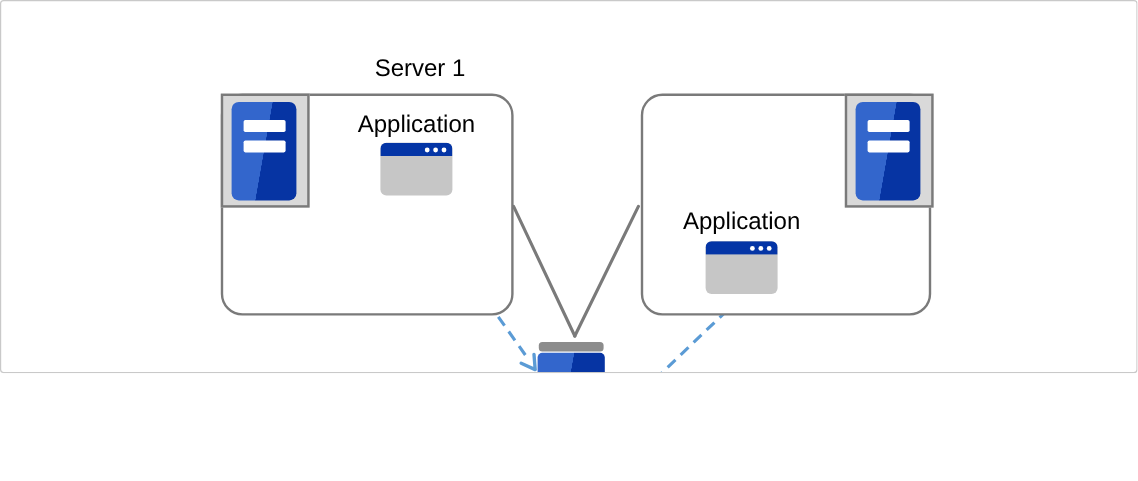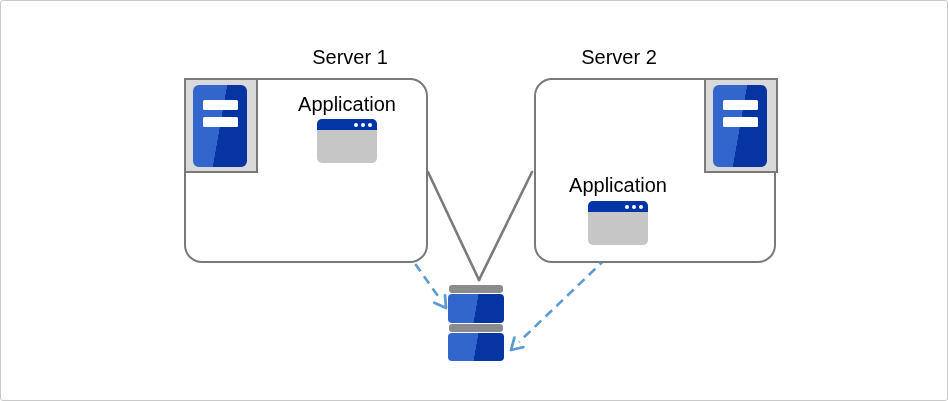--- a/index.html
+++ b/index.html
@@ -1,18 +1,18 @@
 <!DOCTYPE html>
 <html style="--canvas-border: #c9c9c9; --box-border: #7a7a7a; --connector-gray: #7a7a7a; --arrow-blue: #5b9bd5; --blue-light: #3366cc; --blue-dark: #0634a3; --frame-fill: #d9d9d9; --window-body: #c6c6c6; --titlebar-blue: #0435a6; --disk-bar-gray: #8c8c8c; --text-color: #000000;"><head>
 <meta charset="utf-8">
 <style>
   html,body { margin:0; padding:0; background:#ffffff; }
   .canvas {
     position:relative;
-    width:948px; height:401px;
+    width:948px; height:311px;
     background:#ffffff;
     border:1px solid var(--canvas-border, #c9c9c9);
     border-radius:3px;
     box-sizing:border-box;
     font-family:"Liberation Sans", sans-serif;
     overflow:hidden;
   }
   .connectors { position:absolute; left:0; top:0; width:948px; height:401px; pointer-events:none; }
   .connectors path.solid { stroke:var(--connector-gray,#7a7a7a); stroke-width:2.6; fill:none; stroke-linecap:round; }
   .connectors path.dashed { stroke:var(--arrow-blue,#5b9bd5); stroke-width:2.6; fill:none; stroke-dasharray:9 6; stroke-linecap:butt; }
@@ -110,21 +110,20 @@
   </div>
   <div class="label" id="app1-label">Application</div>
   <div class="window-icon" id="app1-window">
     <div class="titlebar">
       <span class="dot"></span>
       <span class="dot"></span>
       <span class="dot"></span>
     </div>
   </div>
 
-  <div class="label" id="server2-label">Server 2</div>
   <div class="server-box" id="server2-box"></div>
   <div class="server-icon" id="server2-icon">
     <div class="tower">
       <div class="slot s1"></div>
       <div class="slot s2"></div>
     </div>
   </div>
   <div class="label" id="app2-label">Application</div>
   <div class="window-icon" id="app2-window">
     <div class="titlebar">

